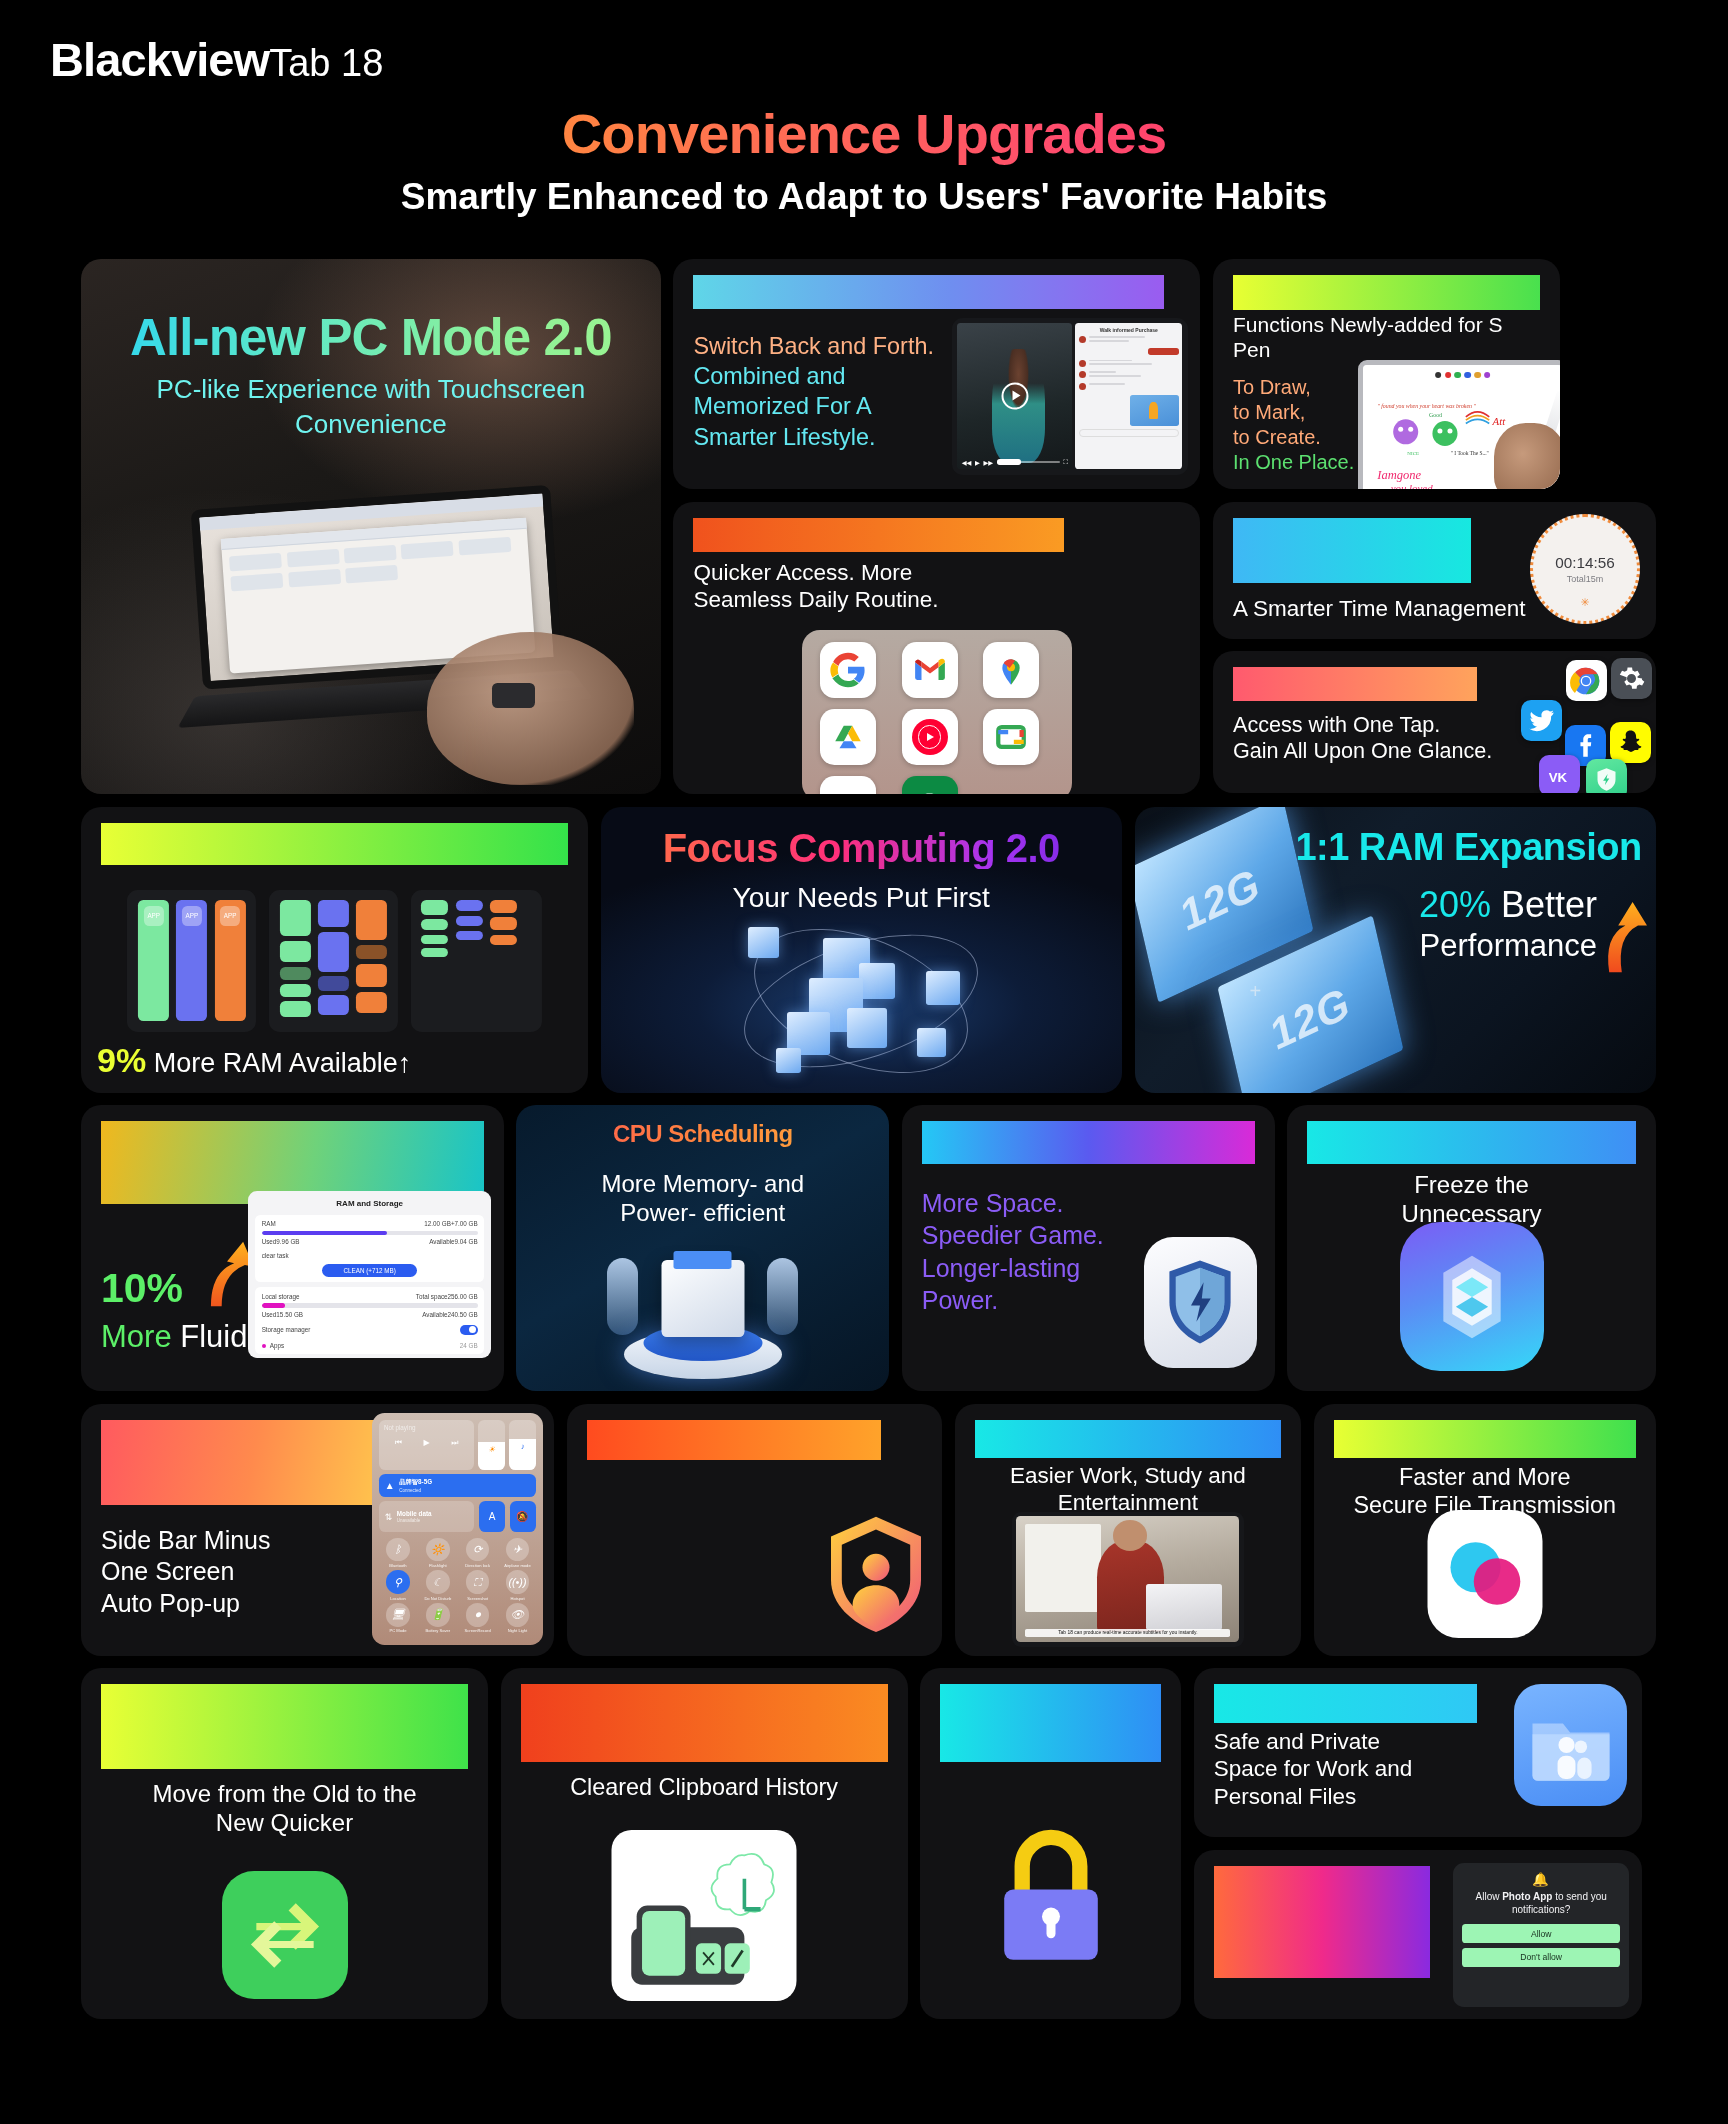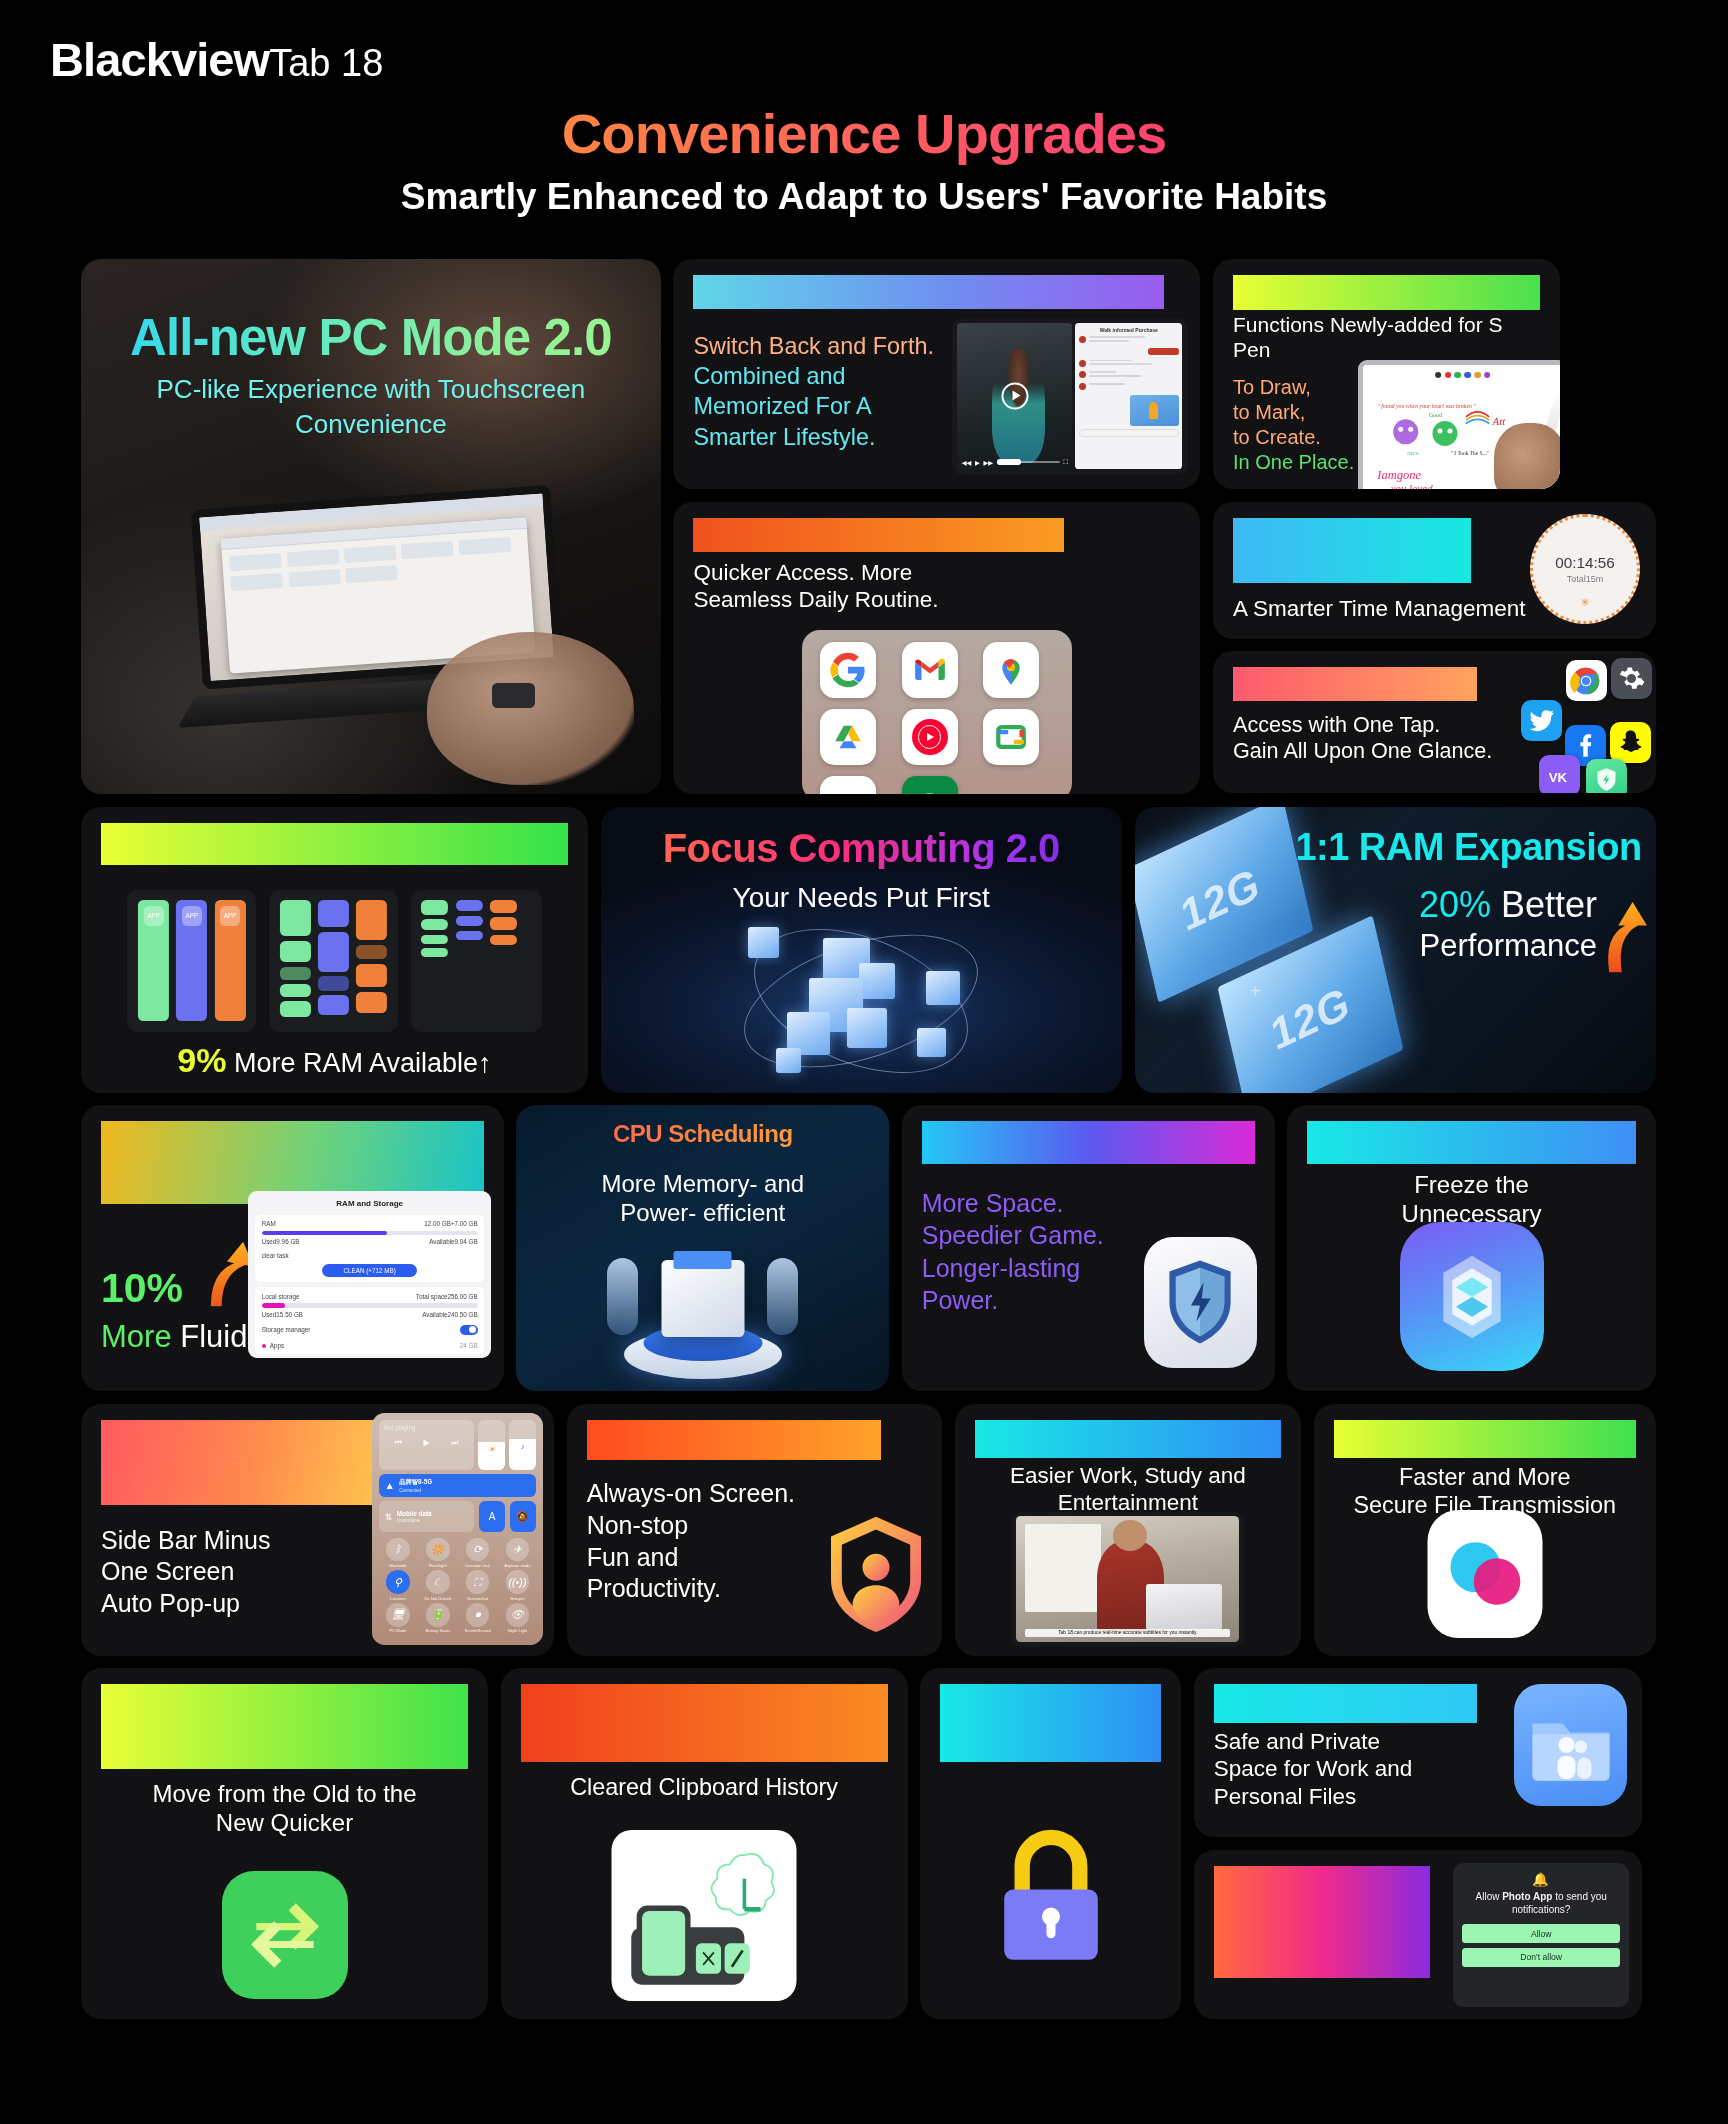--- a/index.html
+++ b/index.html
@@ -133,21 +133,21 @@
   .wgrid { position:absolute; right:5.4px; top:3.6px; width:153px; height:137px;}
   .wic { position:absolute; width:41px; height:41px; border-radius:10px; display:flex; align-items:center; justify-content:center; box-shadow:0 1.8px 5.4px rgba(0,0,0,.35);}
 
   
   .atomized { width: 511px; height: 286px; }
   .atomized .ctitle { font-size: 40px; background: linear-gradient(90deg,#e8ff35 0%, #34e24a 100%); }
   .ablocks { position:absolute; left:50%; transform:translateX(-50%); top:83px; display:flex; gap:12.6px;}
   .abox { background:#1b1c1f; border-radius:10.8px; padding:10.8px; display:flex; gap:7.2px; align-items:flex-start;}
   .acol { display:flex; flex-direction:column; gap:4.5px;}
   .achip { border-radius:5.4px; }
-  .amsg { position:absolute; left:0; width:100%; bottom:12.6px; text-align:center; font-size:27px; color:#fff;}
+  .amsg { position:absolute; left:0; width:100%; bottom:12.6px; font-size:27px; color:#fff;padding-left:16px;}
   .amsg b { color:#eaff32; font-size:34px; }
 
   .focus { width: 526px; height: 286px; padding:0;
     background: radial-gradient(ellipse 70% 55% at 50% 70%, #1b3c6e 0%, #0d1c38 45%, #070b16 100%); }
   .focus .ctitle { position:absolute; top:20px; width:100%; text-align:center; font-size:40px;
     background: linear-gradient(90deg,#ff7a3d 0%, #ff2f7a 45%, #a734f0 75%, #6a24e0 100%);
     -webkit-background-clip:text; background-clip:text; color:transparent;}
   .focus .csub { position:absolute; top:74px; width:100%; text-align:center; font-size:28px;}
   .cubes { position:absolute; left:50%; top:115px; transform:translateX(-50%); width:270px; height:158px;}
   .cube { position:absolute; background:linear-gradient(150deg,#dfeeff,#6ba8f0); border-radius:2.7px; box-shadow:0 0 12.6px rgba(120,180,255,.5);}
@@ -873,26 +873,20 @@
           <div class="cc-cell">
               <i class="bub">👁</i>
               <div class="lb">Night Light</div>
             </div>
         </div>
       </div>
     </div>
 
     <div class="card attention">
       <div class="ctitle g">Screen Attention</div>
-      <div class="lines">
-        <div>Always-on Screen.</div>
-        <div>Non-stop</div>
-        <div>Fun and</div>
-        <div>Productivity.</div>
-      </div>
       <svg class="attic" viewBox="0 0 120 134">
         <defs>
             <linearGradient id="ga3" x1="0" y1="0" x2="1" y2="1">
               <stop offset="0" stop-color="#ffd23d"></stop>
               <stop offset="1" stop-color="#f0567a"></stop>
             </linearGradient>
           </defs>
         <path d="M60 4l50 22v48c0 28-24 48-50 58C34 122 10 102 10 74V26z" fill="url(#ga3)"></path>
         <path d="M60 18l38 17v39c0 22-18 38-38 46-20-8-38-24-38-46V35z" fill="#121214"></path>
         <circle cx="60" cy="60" r="15" fill="url(#ga3)"></circle>

